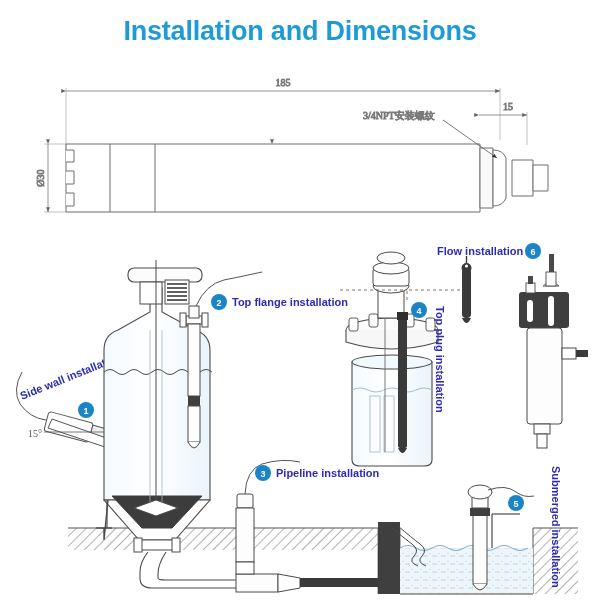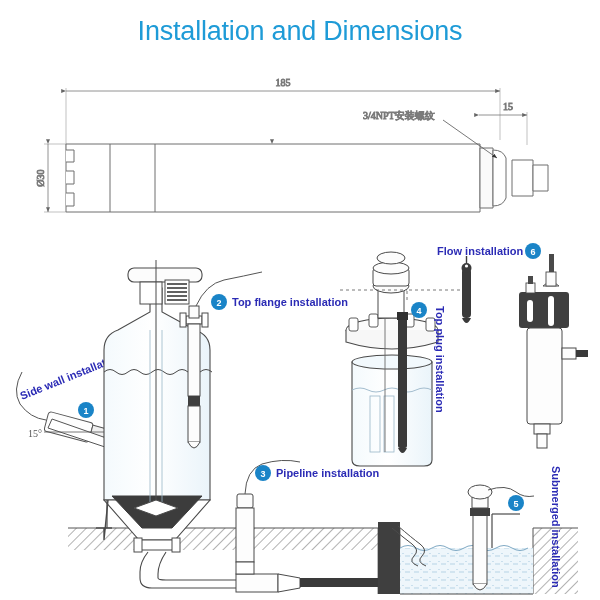--- a/index.html
+++ b/index.html
@@ -4,21 +4,21 @@
 <style>
   html,body{margin:0;padding:0;}
   body{
     width:600px;height:600px;background:#ffffff;
     font-family:"Liberation Sans", sans-serif;
     overflow:hidden;position:relative;
   }
   #page{position:absolute;inset:0;width:600px;height:600px;}
   #page-title{
     position:absolute;left:0;top:16px;width:600px;text-align:center;
-    font-size:27px;font-weight:normal;color:#1e9bd7;letter-spacing:-0.2px;
+    font-size:27px;font-weight:bold;color:#1e9bd7;letter-spacing:-0.2px;
     font-family:"Liberation Sans", sans-serif;
   }
   svg{position:absolute;left:0;top:0;width:600px;height:600px;}
   .lbl{
     font-family:"Liberation Sans", sans-serif;
     font-size:11px;font-weight:bold;fill:#2b2bb5;
   }
   .dimtext{
     font-family:"Liberation Serif", serif;
     font-size:10px;fill:#555;

